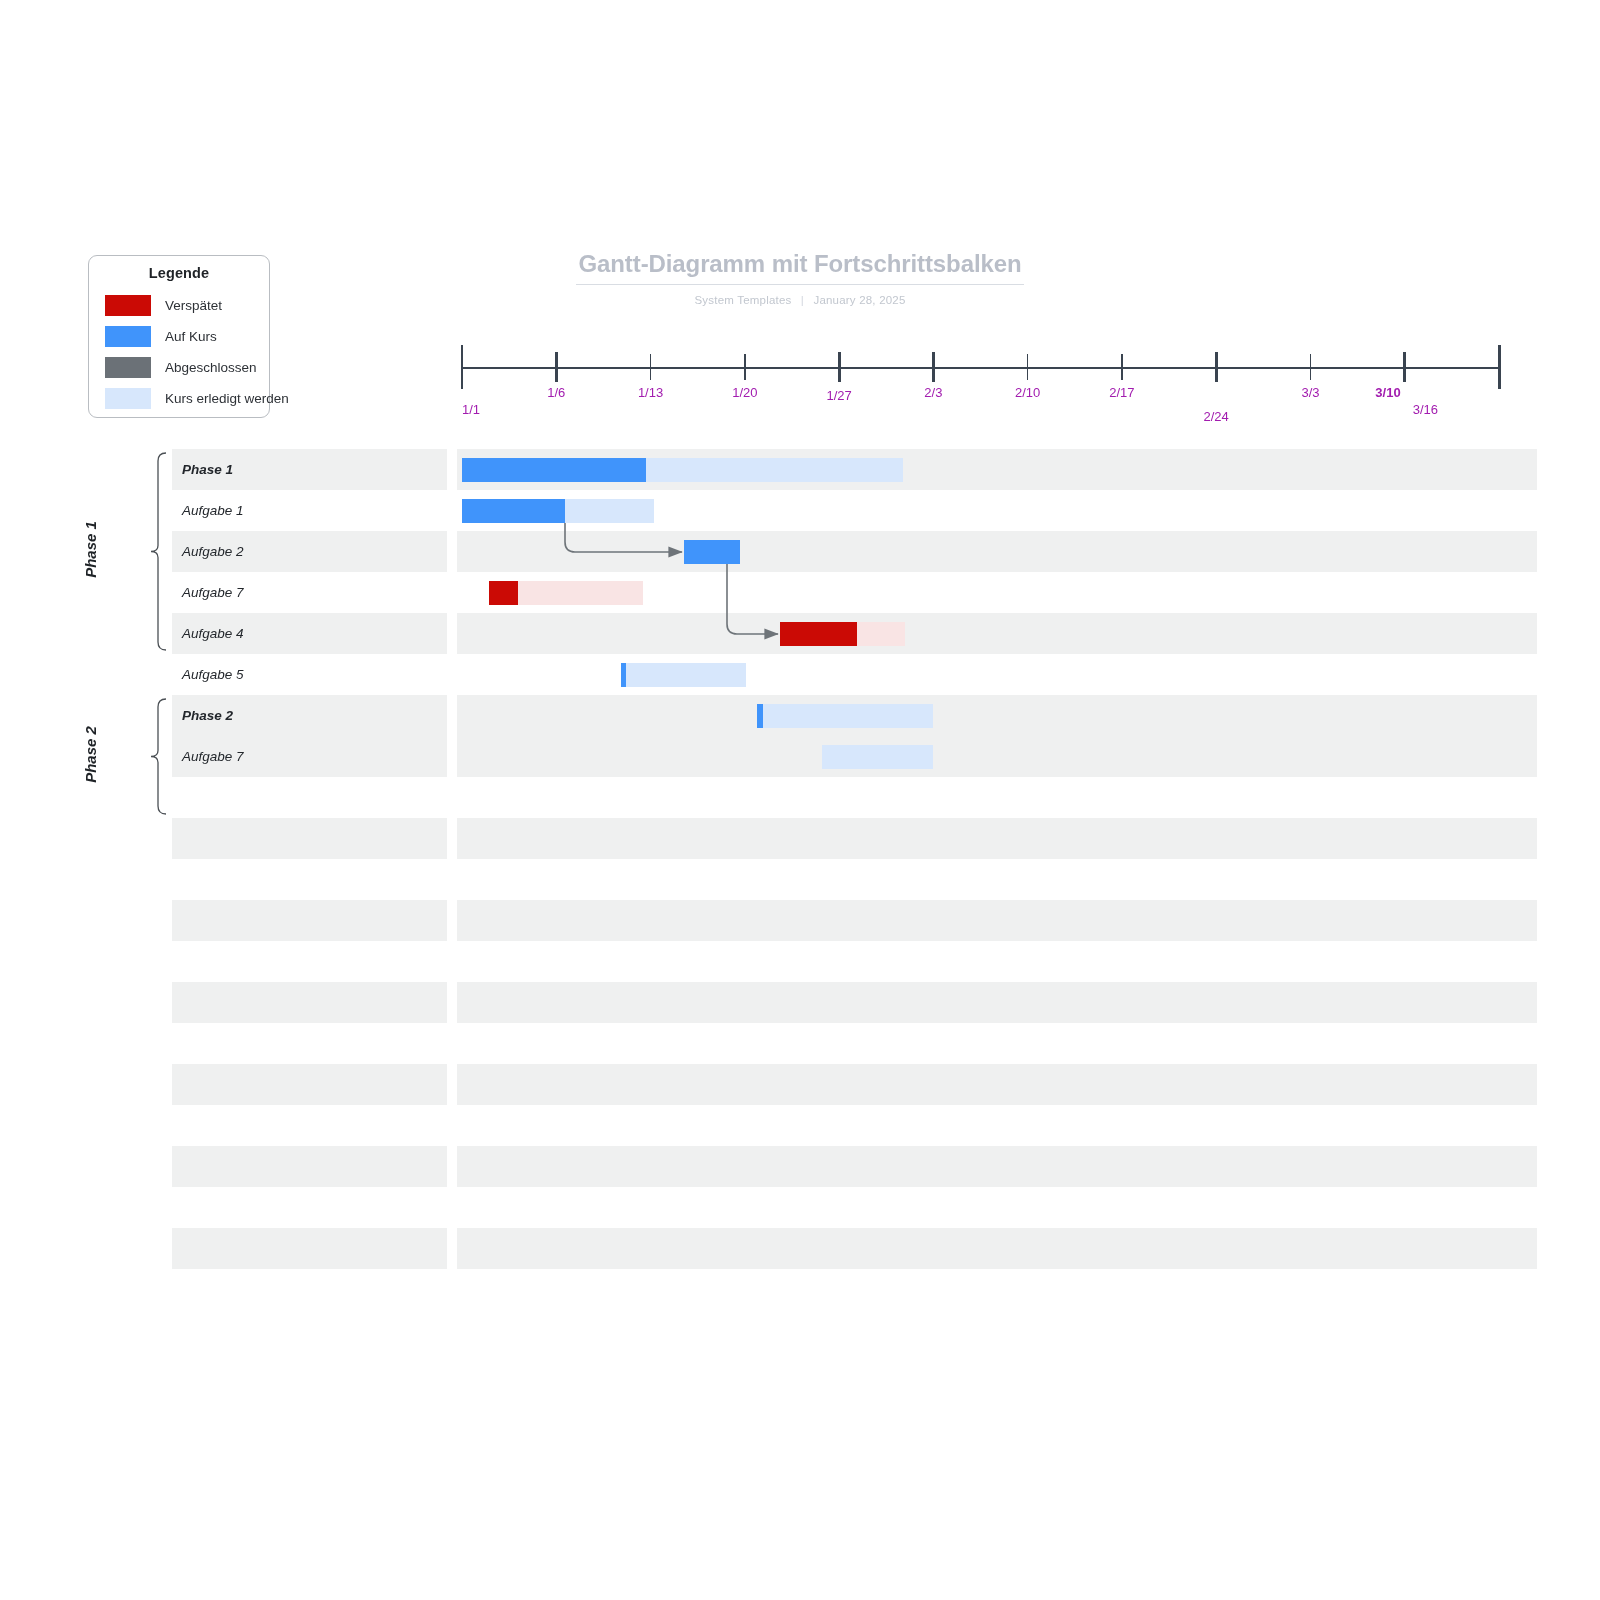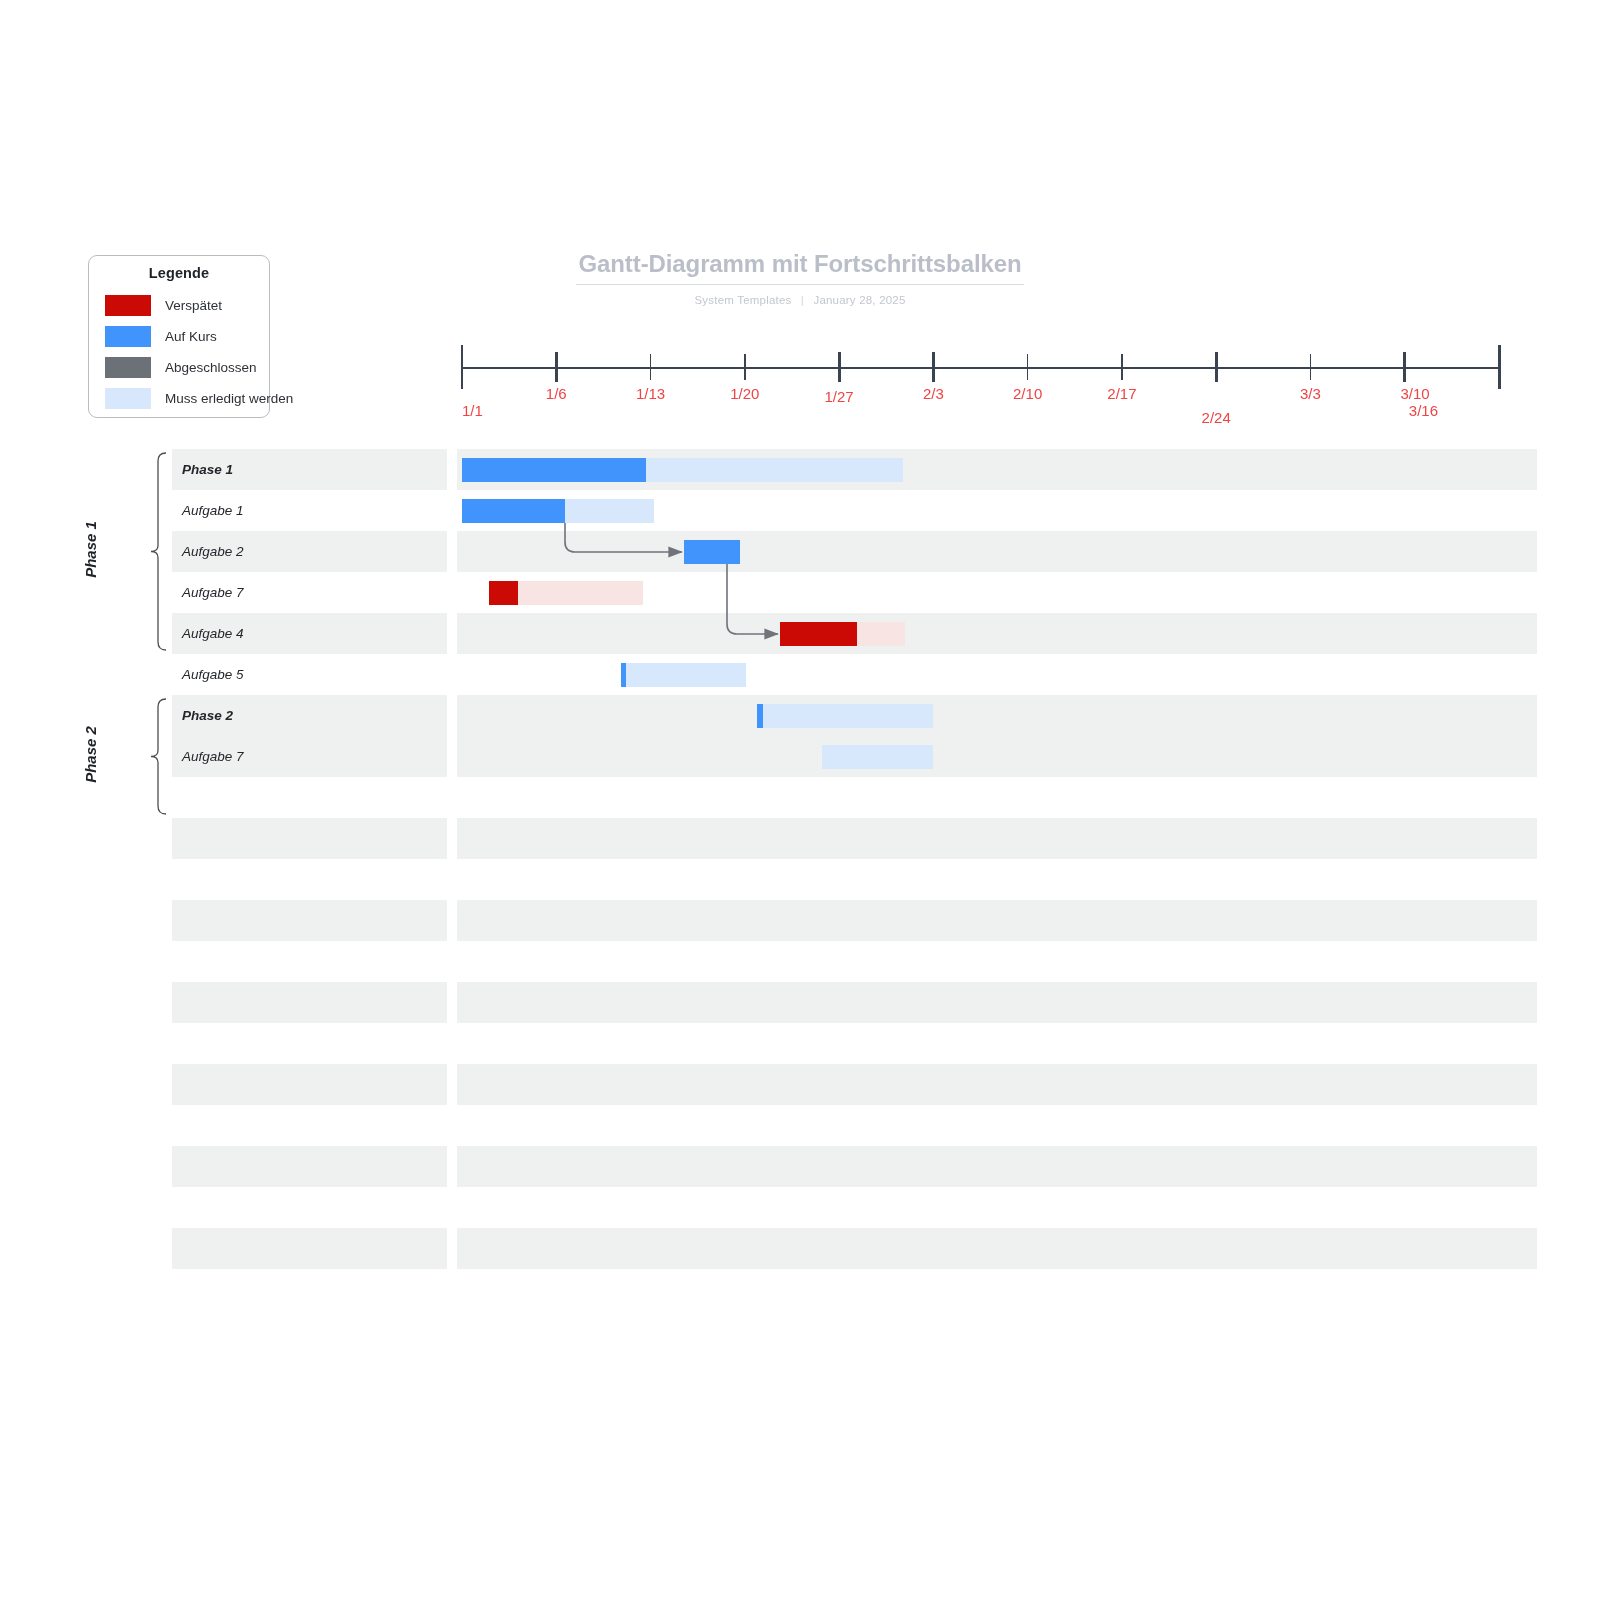--- a/index.html
+++ b/index.html
@@ -114,22 +114,22 @@
     background: #3a4450;
   }
   .tick {
     position: absolute;
     background: #3a4450;
     width: 1.6px;
   }
   .tick.major { width: 3px; }
   .tick-label {
     position: absolute;
-    font-size: 15px;
-    color: #ef4444;
+    font-size: 13px;
+    color: #a21caf;
     white-space: nowrap;
     transform: translateX(-50%);
   }
   .tick-label.edge-left { transform: none; }
   .tick-label.edge-right { transform: translateX(-100%); }
 
   
   .gantt {
     position: absolute;
     left: 0;
@@ -214,21 +214,21 @@
         <div class="legend-row">
           <div class="legend-swatch" style="background: rgb(64, 148, 251);"></div>
           <div class="legend-label">Auf Kurs</div>
         </div>
         <div class="legend-row">
           <div class="legend-swatch" style="background: rgb(107, 113, 119);"></div>
           <div class="legend-label">Abgeschlossen</div>
         </div>
         <div class="legend-row">
           <div class="legend-swatch" style="background: rgb(215, 231, 252);"></div>
-          <div class="legend-label">Muss erledigt werden</div>
+          <div class="legend-label">Kurs erledigt werden</div>
         </div>
       </div>
   </div>
 
   <div class="title-wrap">
     <div class="doc-title">Gantt-Diagramm mit Fortschrittsbalken</div>
     <div class="title-rule"></div>
     <div class="doc-subtitle">
       <span>System Templates</span>
       <span class="subtitle-sep">|</span>
@@ -253,21 +253,21 @@
         <div class="tick-label" style="left: 476.364px; top: 45px;">2/3</div>
         <div class="tick" style="left: 569.836px; top: 14px; height: 26px;"></div>
         <div class="tick-label" style="left: 570.636px; top: 45px;">2/10</div>
         <div class="tick" style="left: 664.109px; top: 14px; height: 26px;"></div>
         <div class="tick-label" style="left: 664.909px; top: 45px;">2/17</div>
         <div class="tick major" style="left: 757.682px; top: 12px; height: 30px;"></div>
         <div class="tick-label" style="left: 759.182px; top: 45px; margin-top: 24px;">2/24</div>
         <div class="tick" style="left: 852.655px; top: 14px; height: 26px;"></div>
         <div class="tick-label" style="left: 853.455px; top: 45px;">3/3</div>
         <div class="tick major" style="left: 946.227px; top: 12px; height: 30px;"></div>
-        <div class="tick-label" style="left: 958px; top: 45px;">3/10</div>
+        <div class="tick-label" style="left: 931px; top: 45px; font-weight: bold;">3/10</div>
         <div class="tick major" style="left: 1040.5px; top: 5px; height: 44px;"></div>
         <div class="tick-label edge-right" style="left: 981px; top: 62px;">3/16</div>
       </div>
   </div>
 
   <div class="gantt" id="gantt-rows">
       <div class="grow">
         <div class="band-label band-shaded">
           <div class="row-text is-phase">Phase 1</div>
         </div>

